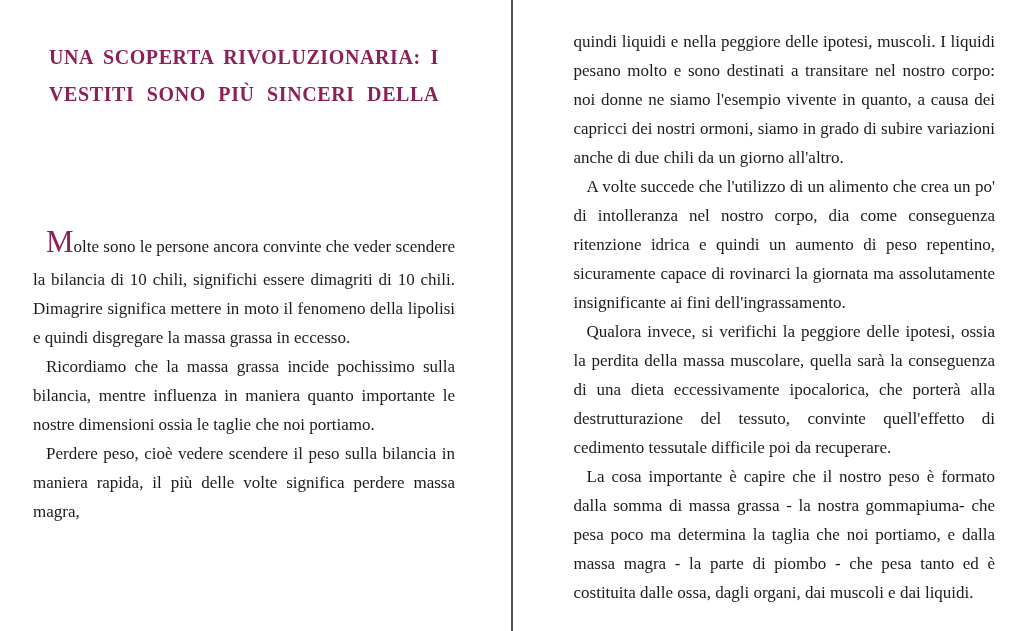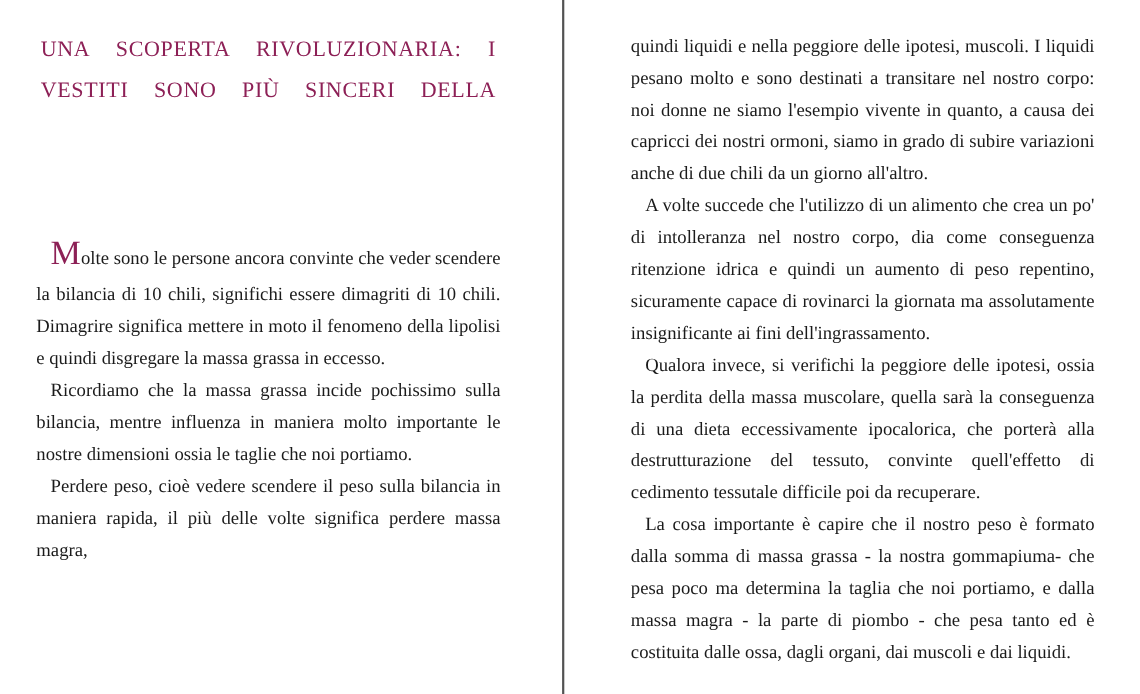--- a/index.html
+++ b/index.html
@@ -32,22 +32,22 @@
     flex: none;
     width: 1.5px;
     height: 631px;
     background: #525252;
   }
   .page.right {
     width: 523.5px;
     padding: 27px 41px 0 61px;
   }
   .chapter-title {
-    margin: 4px;
-    font-weight: normal;
+    margin: 16px;
+    font-weight: bold;
     font-size: 20px;
     line-height: 37px;
     letter-spacing: 0.6px;
     color: var(--accent, #8D2056);
   }
   .title-line {
     display: block;
   }
   .title-line.just {
     text-align: justify;
@@ -78,21 +78,21 @@
 <div class="spread">
 
   <section class="page left">
     <h1 class="chapter-title">
       <span class="title-line just">UNA SCOPERTA RIVOLUZIONARIA: I</span>
       <span class="title-line just">VESTITI SONO PIÙ SINCERI DELLA</span>
     </h1>
 
     <div class="body-text">
       <p class="para"><span class="dropcap">M</span><span>olte sono le persone ancora convinte che veder scendere la bilancia di 10 chili, significhi essere dimagriti di 10 chili. Dimagrire significa mettere in moto il fenomeno della lipolisi e quindi disgregare la massa grassa in eccesso.</span></p>
-      <p class="para">Ricordiamo che la massa grassa incide pochissimo sulla bilancia, mentre influenza in maniera molto importante le nostre dimensioni ossia le taglie che noi portiamo.</p>
+      <p class="para">Ricordiamo che la massa grassa incide pochissimo sulla bilancia, mentre influenza in maniera quanto importante le nostre dimensioni ossia le taglie che noi portiamo.</p>
       <p class="para">Perdere peso, cioè vedere scendere il peso sulla bilancia in maniera rapida, il più delle volte significa perdere massa magra,</p>
     </div>
   </section>
 
   <div class="divider"></div>
 
   <section class="page right">
     <div>
       <p class="para noindent">quindi liquidi e nella peggiore delle ipotesi, muscoli. I liquidi pesano molto e sono destinati a transitare nel nostro corpo: noi donne ne siamo l'esempio vivente in quanto, a causa dei capricci dei nostri ormoni, siamo in grado di subire variazioni anche di due chili da un giorno all'altro.</p>
       <p class="para">A volte succede che l'utilizzo di un alimento che crea un po' di intolleranza nel nostro corpo, dia come conseguenza ritenzione idrica e quindi un aumento di peso repentino, sicuramente capace di rovinarci la giornata ma assolutamente insignificante ai fini dell'ingrassamento.</p>

